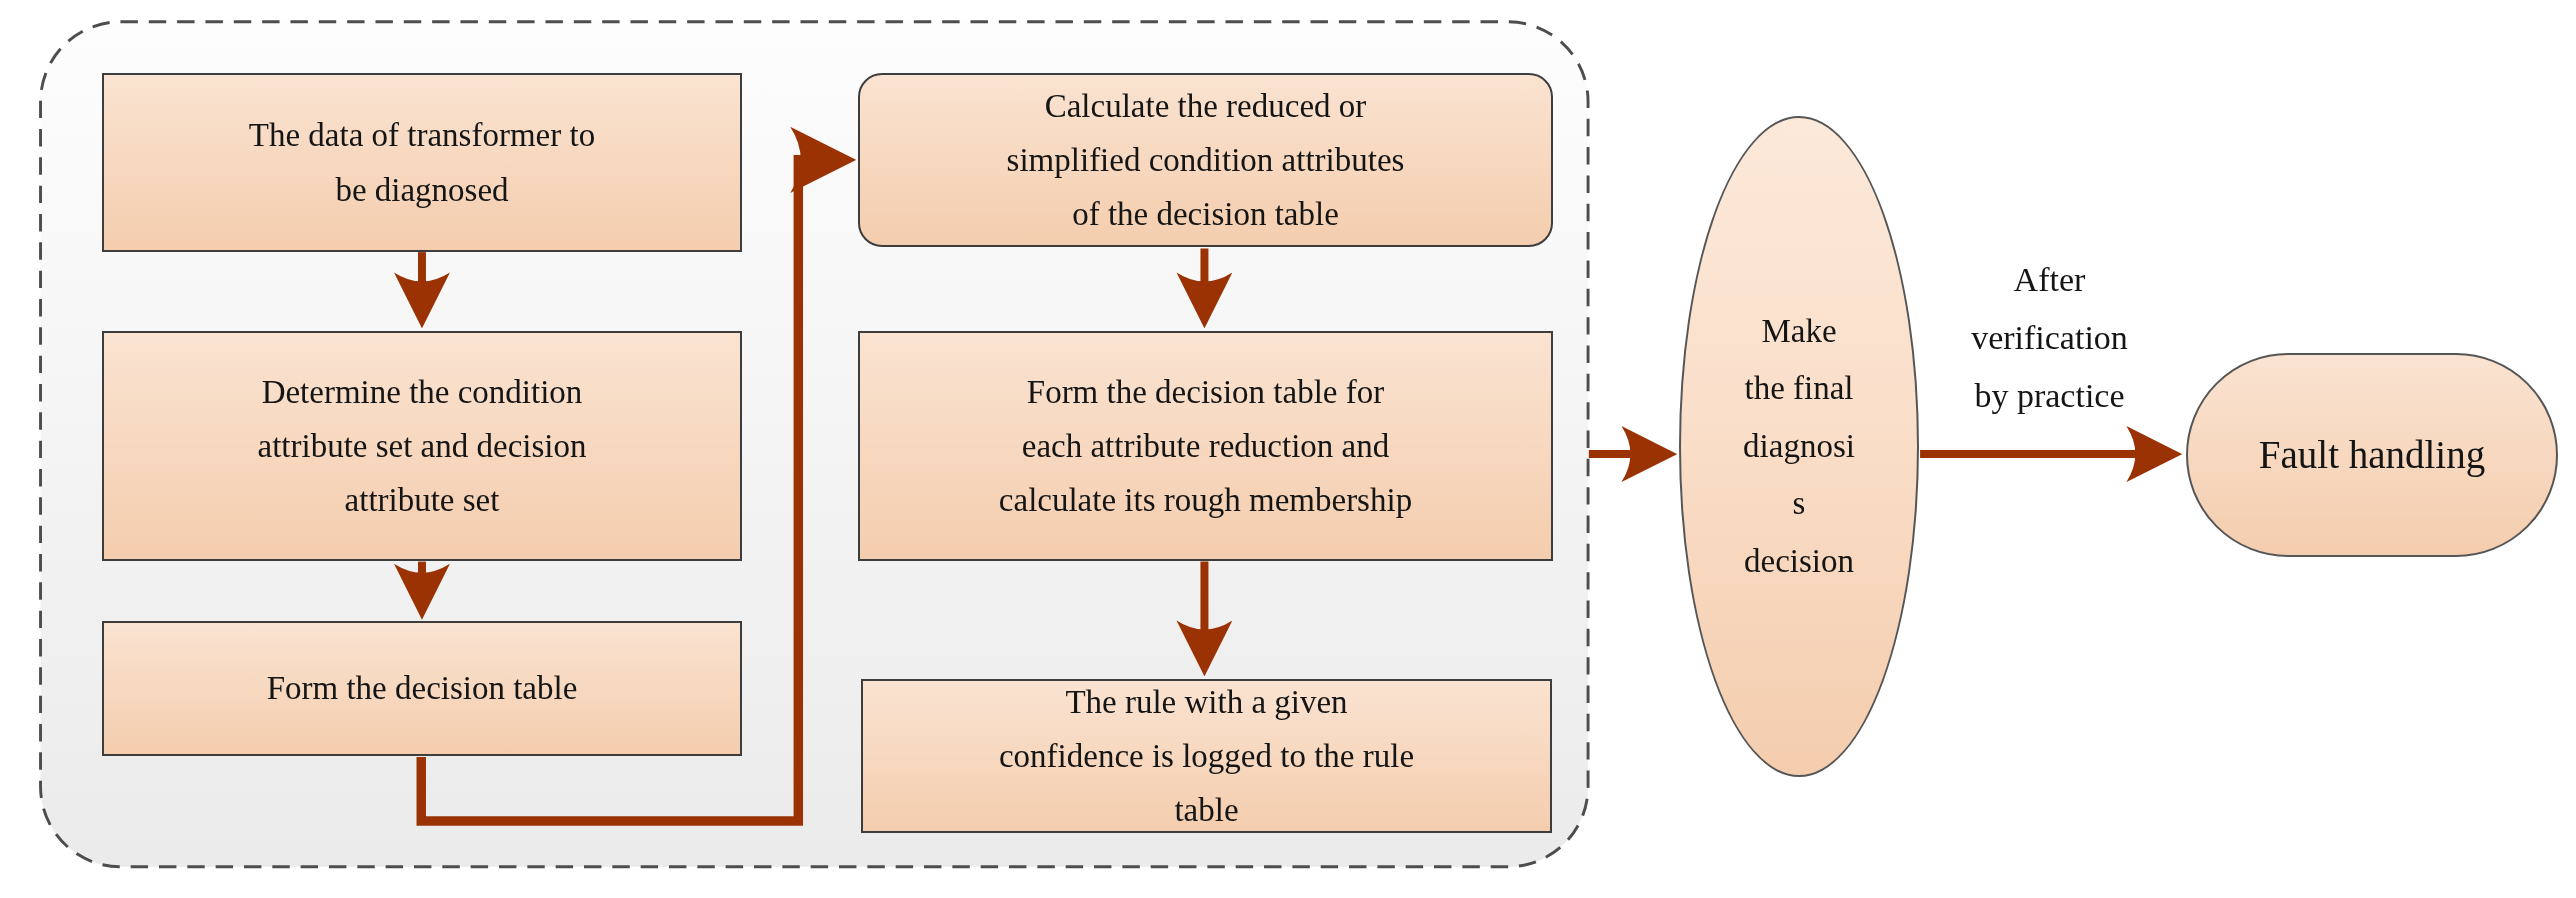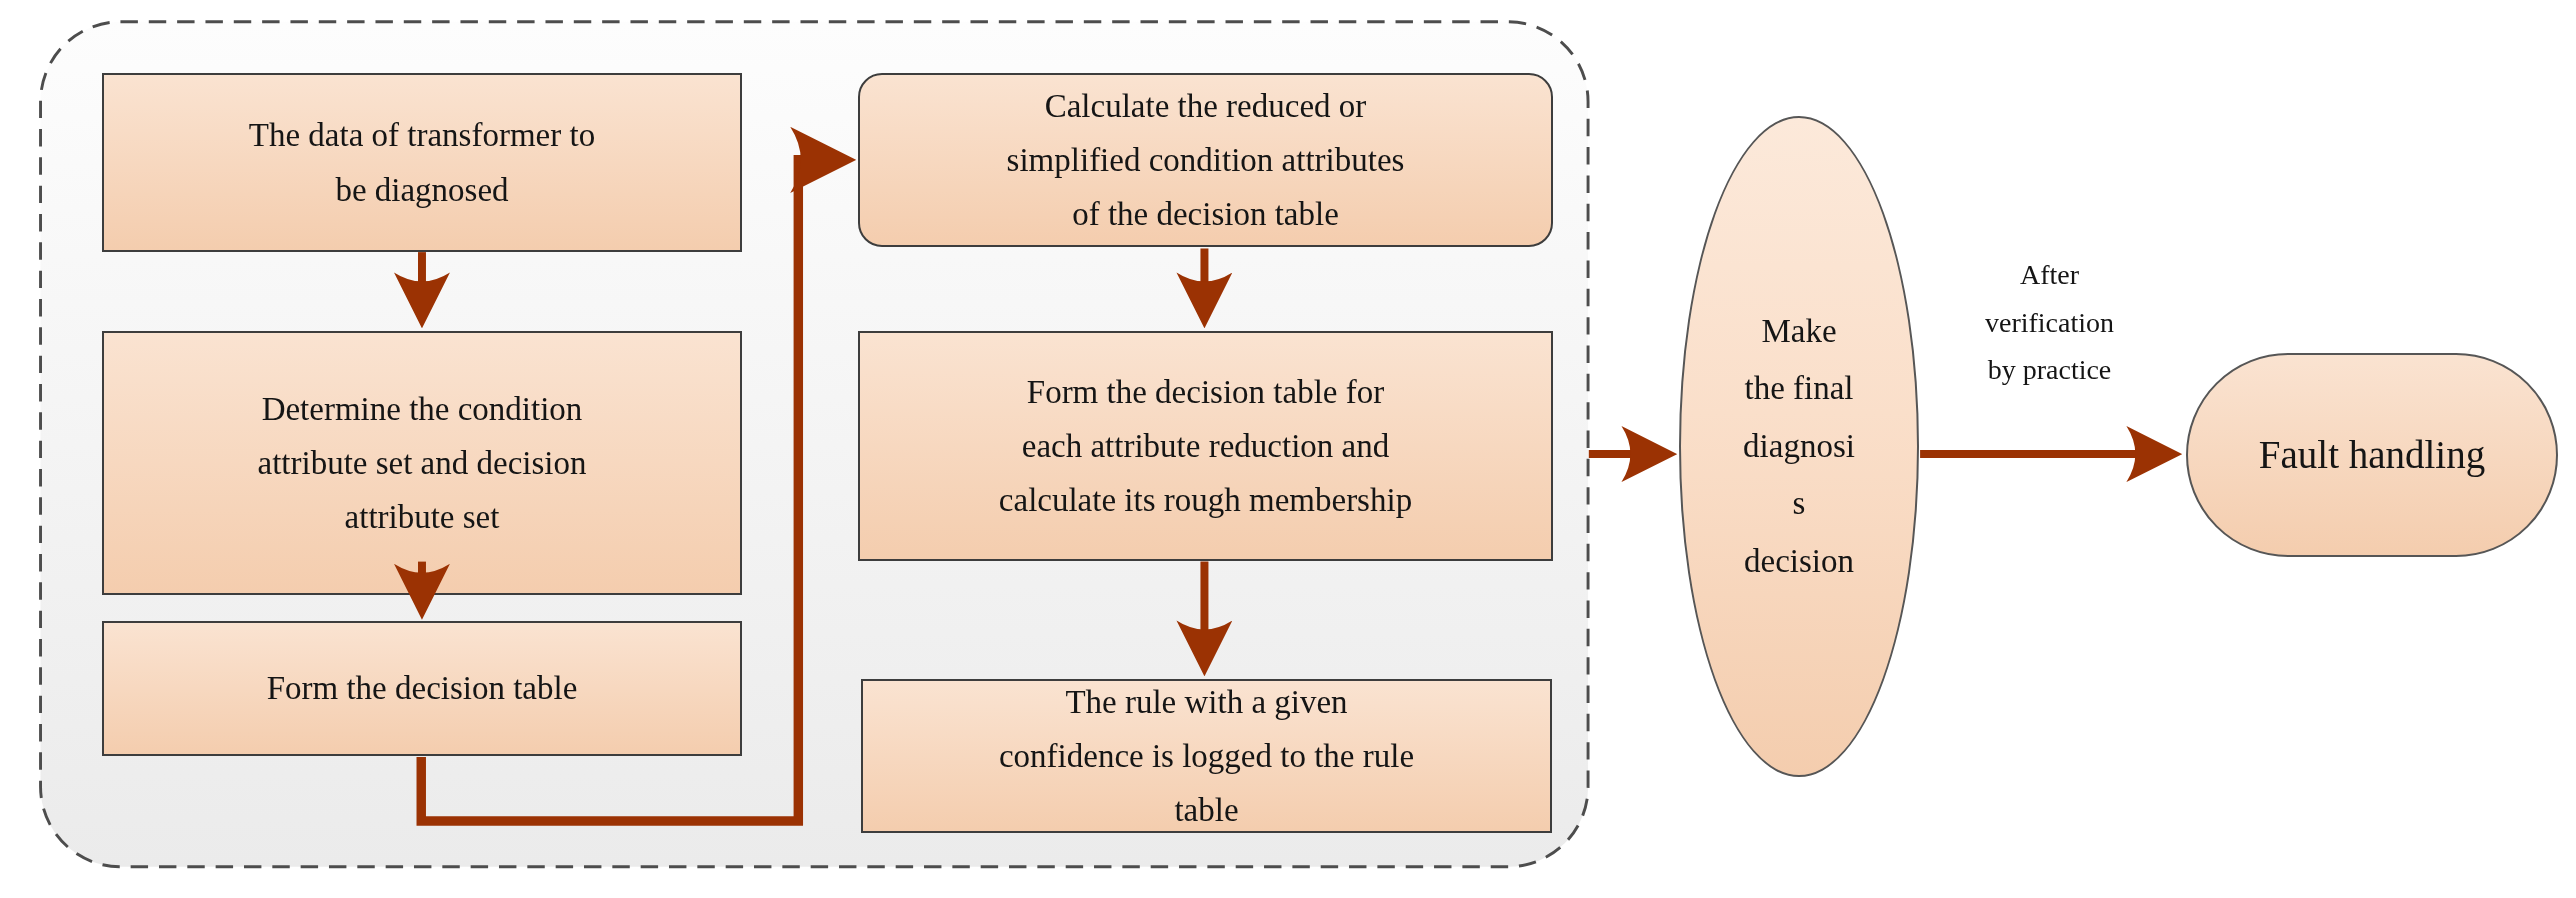--- a/index.html
+++ b/index.html
@@ -23,21 +23,21 @@
   svg.layer { position:absolute; left:0; top:0; width:2576px; height:898px; }
   #bg-layer { z-index:0; }
   #connector-layer { z-index:2; pointer-events:none; }
   .shape { position:absolute; z-index:1; display:flex; align-items:center; justify-content:center; box-sizing:border-box; text-align:center; }
   .proc {
     background:linear-gradient(180deg, var(--box-fill-top) 0%, var(--box-fill-bottom) 100%);
     border:2.2px solid var(--box-border);
   }
   .shape-text { white-space:pre-line; font-size:33px; line-height:1.64; }
   #box-a { left:102px; top:73px;  width:640px; height:179px; }
-  #box-b { left:102px; top:331px;  width:640px; height:264px; }
+  #box-b { left:102px; top:331px;  width:640px; height:230px; }
   #box-c { left:102px; top:621px;  width:640px; height:135px; }
   #box-d { left:858px; top:73px; width:695px; height:174px;border-radius:24px; }
   #box-e { left:858px; top:331px; width:695px; height:230px; }
   #box-f { left:861px; top:679px; width:691px; height:154px; }
   #ellipse {
     left:1679px; top:116px; width:240px; height:661px;
     border-radius:50%;
     background:linear-gradient(180deg,#fce9da 0%, #fadfca 45%, var(--box-fill-bottom) 100%);
     border:2.2px solid var(--shape-border);
     text-align:center;
@@ -101,21 +101,21 @@
 
 <div class="shape" id="ellipse">
   <div class="shape-text">Make
 the final
 diagnosi
 s
 decision</div>
 </div>
 
 <div class="shape" id="edge-label">
-  <div class="shape-text" style="font-size:28px;line-height:1.7;">After
+  <div class="shape-text" style="font-size:34px;line-height:1.7;">After
 verification
 by practice</div>
 </div>
 
 <div class="shape" id="terminal">
   <div class="shape-text">Fault handling</div>
 </div>
 
 <svg id="connector-layer" class="layer" viewBox="0 0 3544 1236">
   <defs>

